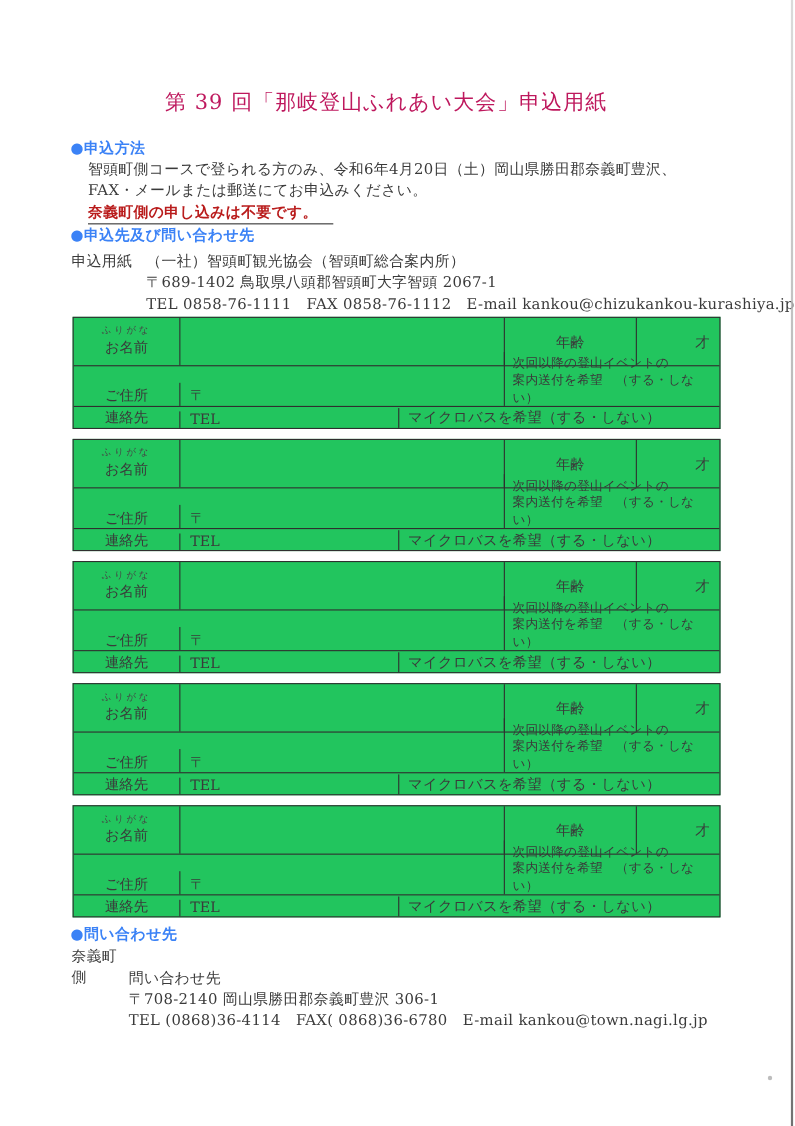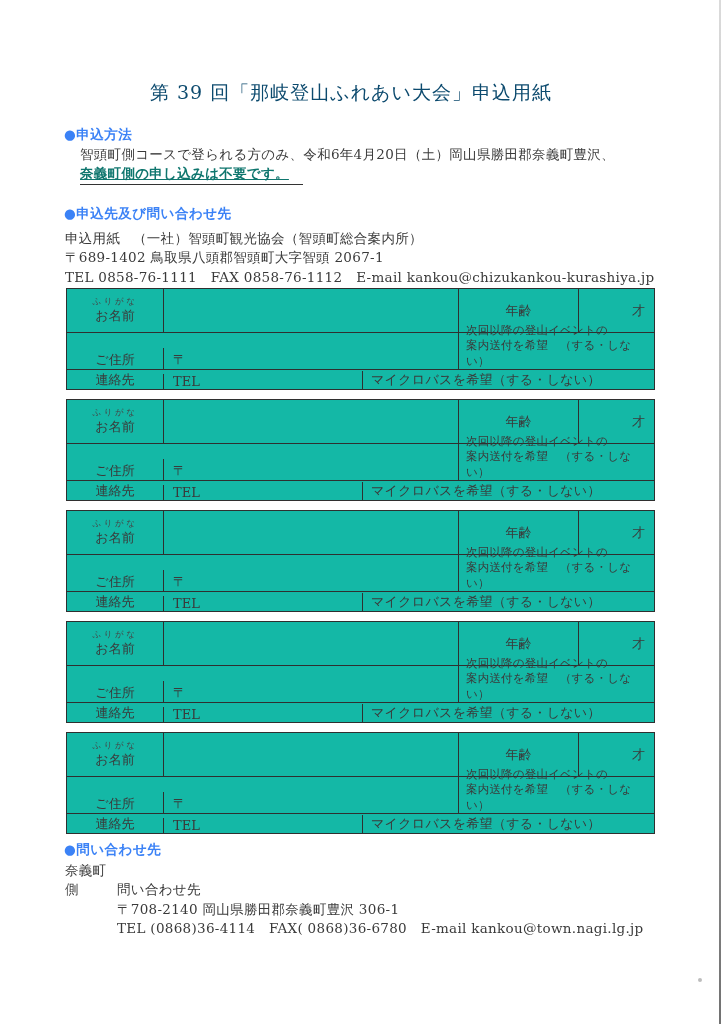--- a/index.html
+++ b/index.html
@@ -10,21 +10,21 @@
     background: #ffffff;
     font-family: "DejaVu Serif", "Liberation Serif", serif;
     color: #3a3a3a;
     overflow: hidden;
   }
   
   .doc-title {
     position: absolute; top: 80px; left: 0; width: 702px;
     margin: 0; text-align: center;
     font-size: 19px; font-weight: 500; letter-spacing: 1px;
-    color: #0c4a6e;
+    color: #be185d;
   }
   .sec-heading {
     position: absolute;
     font-family: "DejaVu Sans", "Liberation Sans", sans-serif;
     font-weight: bold; font-size: 13.5px; color: #3b82f6;
     letter-spacing: 0.5px;
   }
   #method-heading  { top: 126px; left: 64px; }
   #contact-heading { top: 205px; left: 64px; }
   #inquiry-heading { top: 841px; left: 64px; }
@@ -33,38 +33,37 @@
   #method-body  { top: 145px; left: 80px; }
   #contact-body { top: 229px; left: 65px; }
   #inquiry-body { top: 861px; left: 65px; }
 
   .bold-underline {
     display: inline-block;
     font-family: "DejaVu Sans", "Liberation Sans", sans-serif;
     font-weight: bold;
     border-bottom: 1.6px solid #333;
     padding-right: 14px; padding-bottom: 0px;
-    color: #0f766e;
-    text-decoration: underline;
+    color: #b91c1c;
   }
   .side-label { display: inline-block; }
   #contact-body .side-label { width: 68px; }
-  #contact-body .cont-line  { }
+  #contact-body .cont-line  { margin-left: 68px; }
   #inquiry-body .side-label { width: 52px; }
   #inquiry-body .cont-line  { margin-left: 52px; }
 
   
   #entries { position: absolute; top: 288px; left: 66px; }
   .entry-table {
     box-sizing: border-box;
     width: 589px; height: 102px;
     border: 1.5px solid #2f2f2f;
     margin-bottom: 9px;
     display: flex; flex-direction: column;
-    background: #14b8a6;
+    background: #22c55e;
   }
   .t-row { display: flex; box-sizing: border-box; min-height: 0; }
   .t-row + .t-row { border-top: 1.4px solid #2f2f2f; align-items: flex-end; }
   .r1 { height: 43px; }
   .r2 { height: 37px; }
   .r3 { flex: 1; }
   .cell { box-sizing: border-box; border-left: 1.4px solid #2f2f2f; overflow: hidden; }
   .cell:first-child { border-left: none; }
   .c-label {
     width: 96px; display: flex; flex-direction: column;
@@ -95,20 +94,21 @@
 </head>
 <body>
 
 <div class="page">
 
   <h1 class="doc-title">第 39 回「那岐登山ふれあい大会」申込用紙</h1>
 
   <div class="sec-heading" id="method-heading">●申込方法</div>
   <div class="text-block" id="method-body">
     <div>智頭町側コースで登られる方のみ、令和6年4月20日（土）岡山県勝田郡奈義町豊沢、</div>
+    <div>FAX・メールまたは郵送にてお申込みください。</div>
     <div><span class="bold-underline">奈義町側の申し込みは不要です。</span></div>
   </div>
 
   <div class="sec-heading" id="contact-heading">●申込先及び問い合わせ先</div>
   <div class="text-block" id="contact-body">
     <div>
       <span class="side-label">申込用紙</span><span>（一社）智頭町観光協会（智頭町総合案内所）</span>
     </div>
     <div class="cont-line">〒689-1402 鳥取県八頭郡智頭町大字智頭 2067-1</div>
     <div class="cont-line">TEL 0858-76-1111　FAX 0858-76-1112　E-mail kankou@chizukankou-kurashiya.jp</div>

